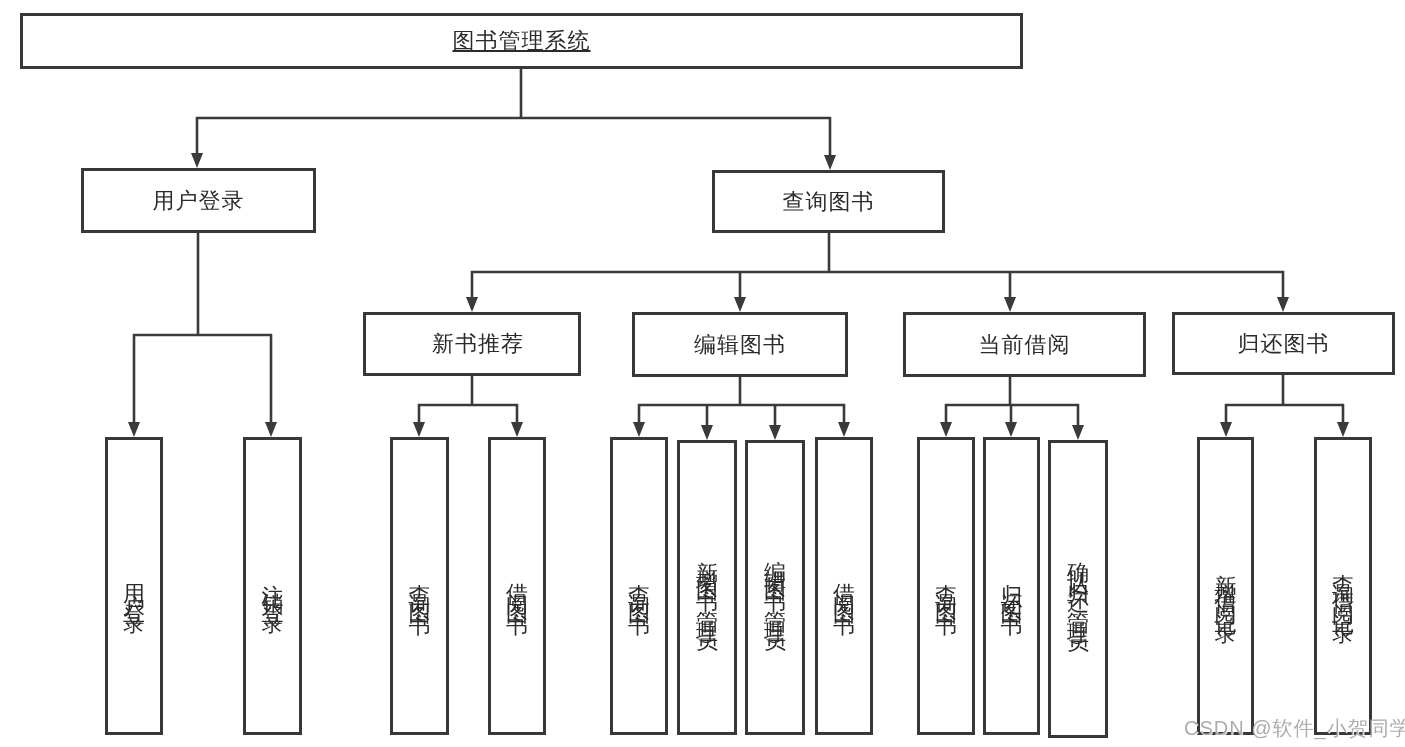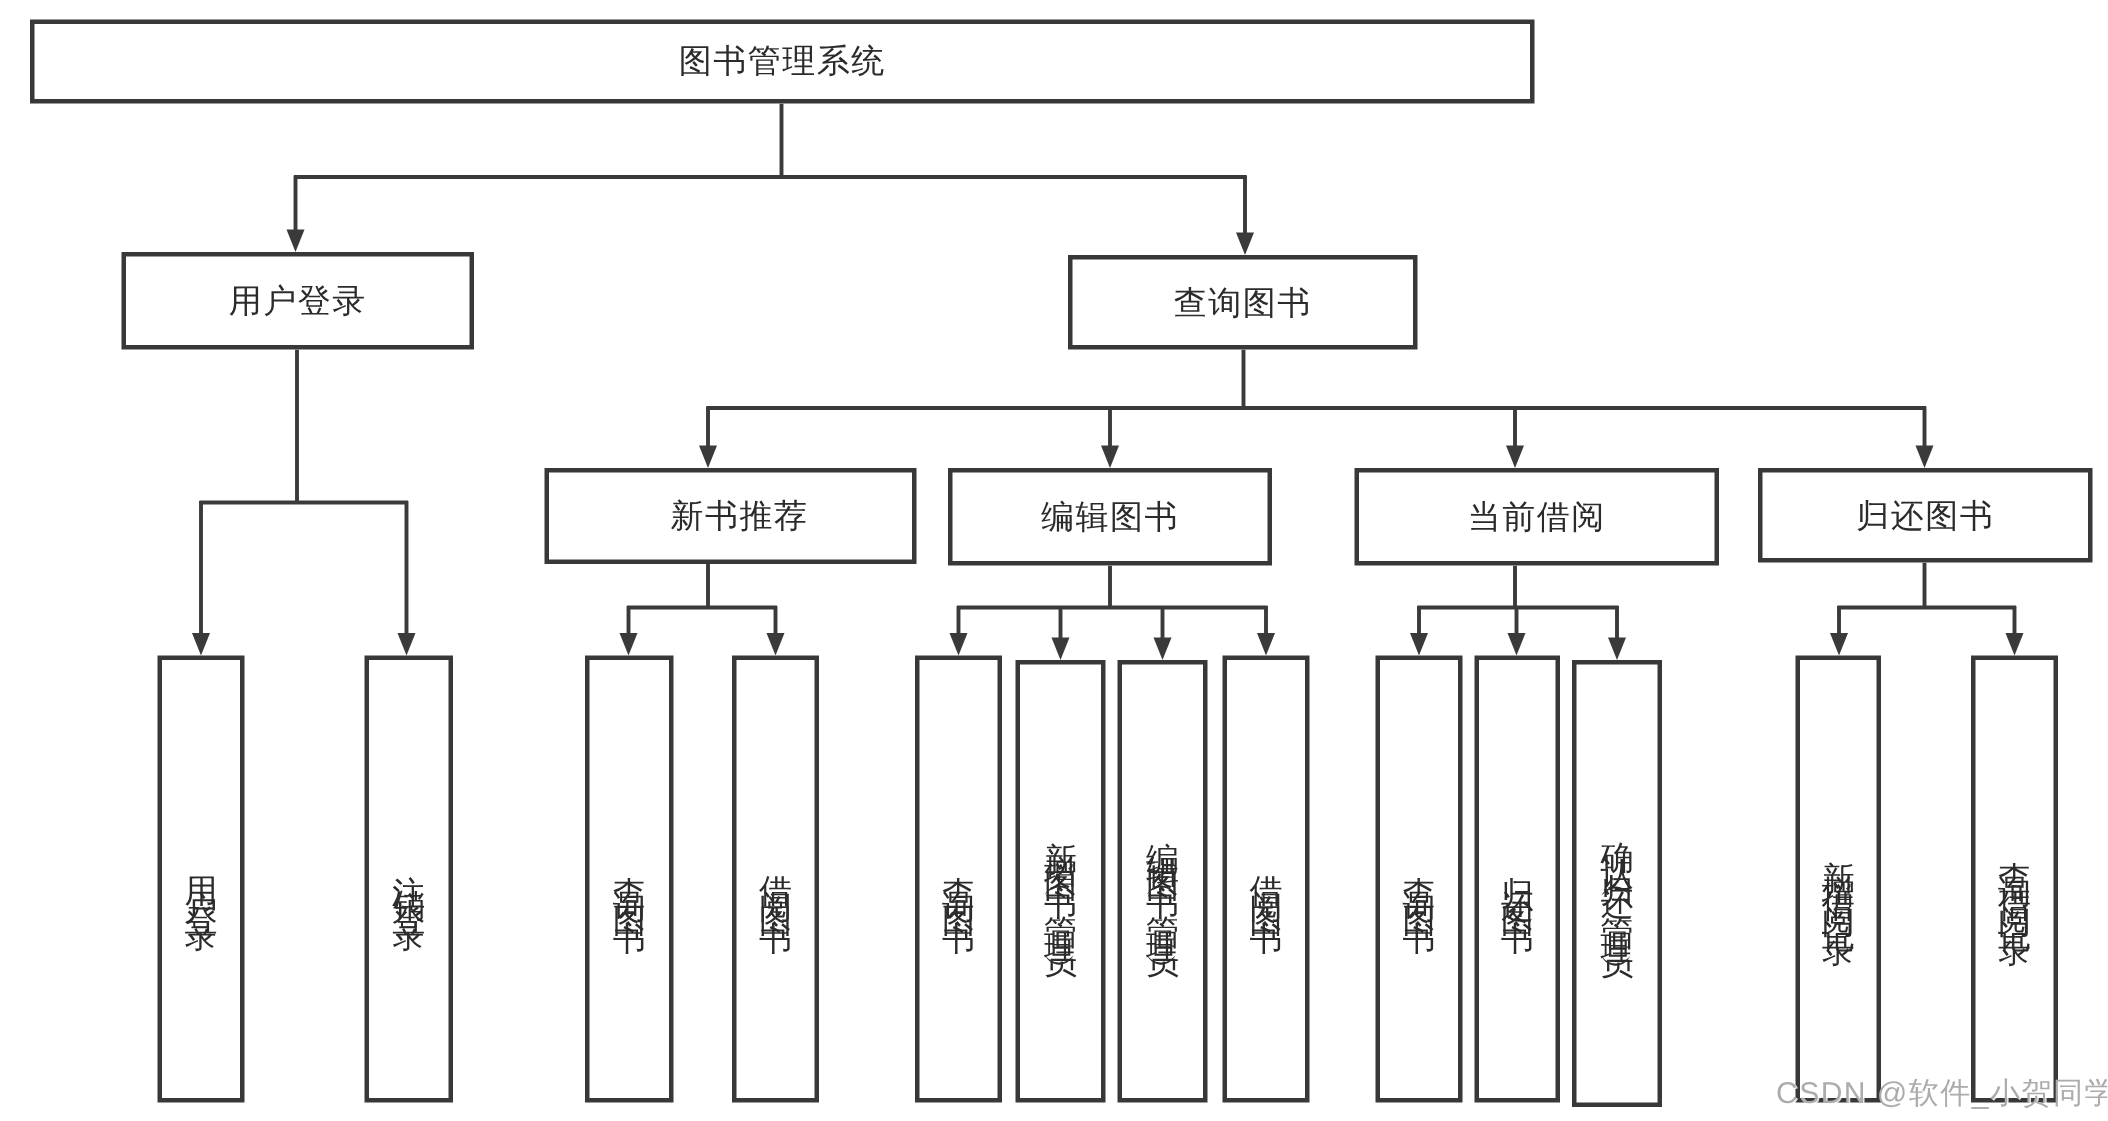--- a/index.html
+++ b/index.html
@@ -123,32 +123,32 @@
     <polygon points="1072,425 1084,425 1078,440"></polygon>
 
     <line x1="1283" y1="375" x2="1283" y2="406"></line>
     <line x1="1225" y1="405" x2="1344" y2="405"></line>
     <line x1="1226" y1="404" x2="1226" y2="424"></line>
     <polygon points="1220,422 1232,422 1226,437"></polygon>
     <line x1="1343" y1="404" x2="1343" y2="424"></line>
     <polygon points="1337,422 1349,422 1343,437"></polygon>
   </svg>
 
-  <div class="node hnode" style="left:20px;top:13px;width:1003px;height:56px;">
+  <div class="node hnode" style="left:20px;top:13px;width:1003px;height:56px;text-decoration:underline;">
     <span>图书管理系统</span>
   </div>
 
   <div class="node hnode" style="left:81px;top:168px;width:235px;height:65px;">
     <span>用户登录</span>
   </div>
   <div class="node hnode" style="left:712px;top:170px;width:233px;height:63px;">
     <span>查询图书</span>
   </div>
 
-  <div class="node hnode" style="left:363px;top:312px;width:248px;height:64px;padding-left:12px;">
+  <div class="node hnode" style="left:363px;top:312px;width:218px;height:64px;padding-left:12px;">
     <span>新书推荐</span>
   </div>
   <div class="node hnode" style="left:632px;top:312px;width:216px;height:65px;">
     <span>编辑图书</span>
   </div>
   <div class="node hnode" style="left:903px;top:312px;width:243px;height:65px;">
     <span>当前借阅</span>
   </div>
   <div class="node hnode" style="left:1172px;top:312px;width:223px;height:63px;">
     <span>归还图书</span>

